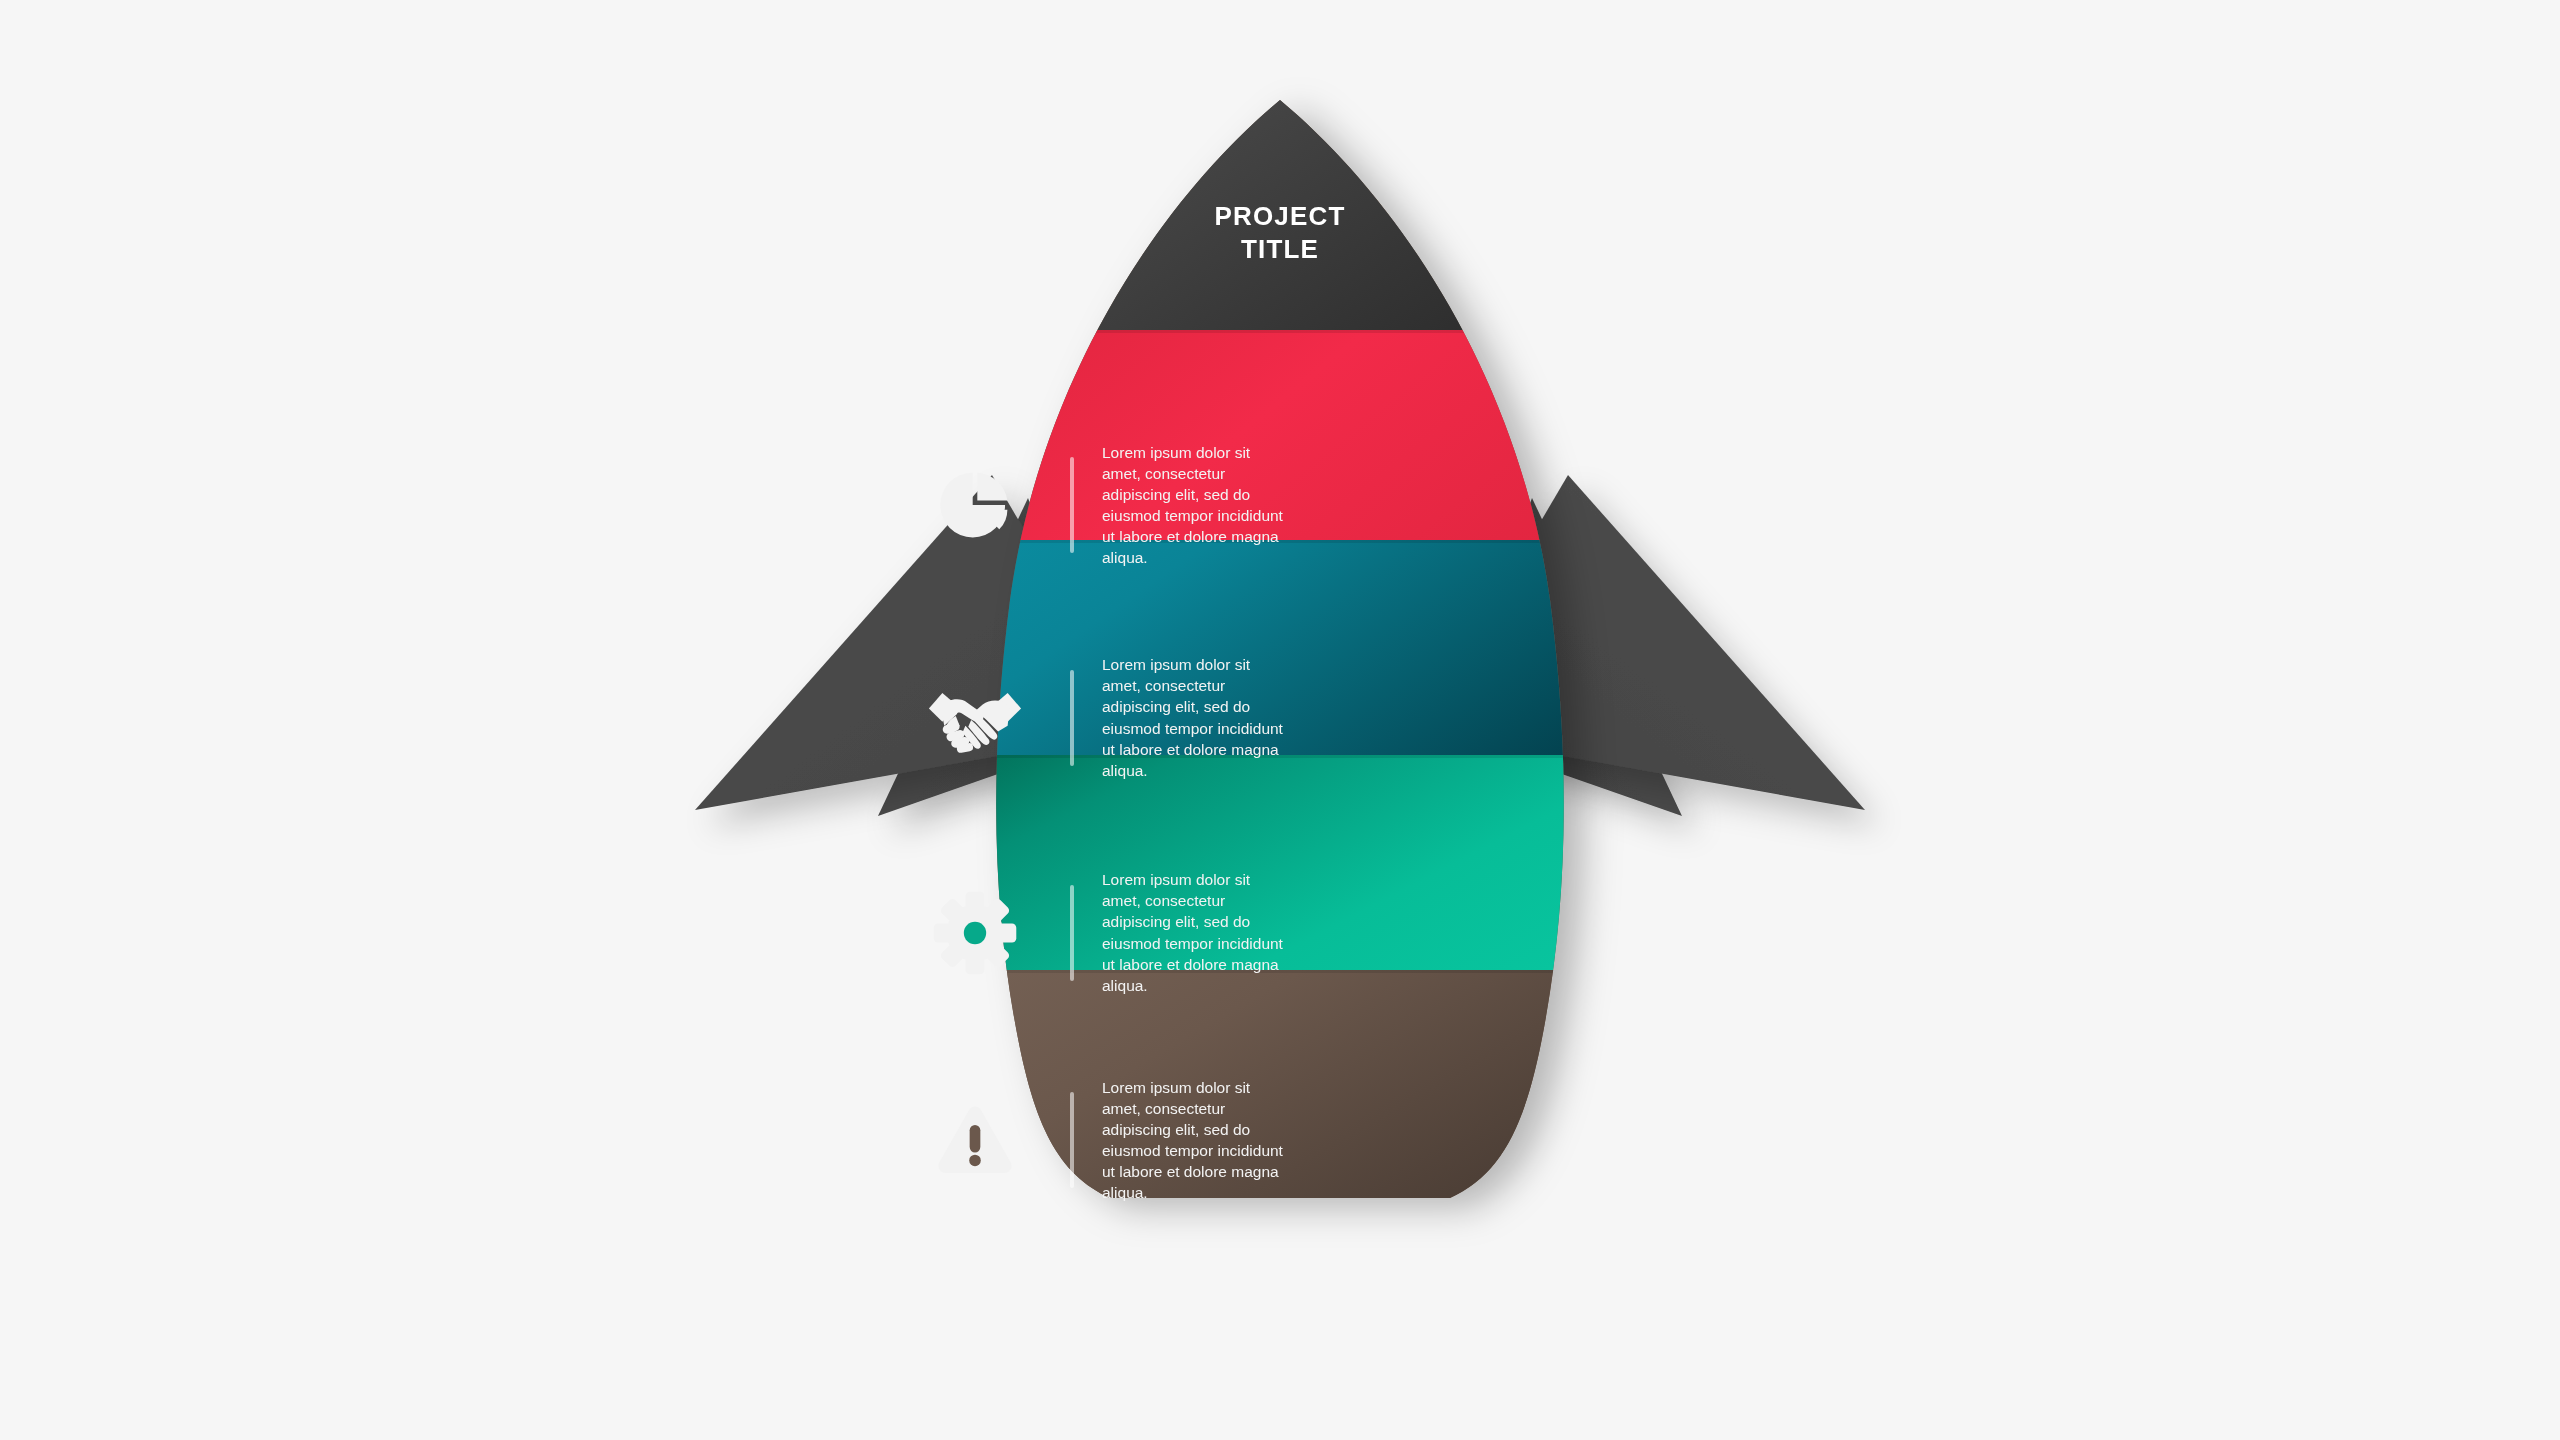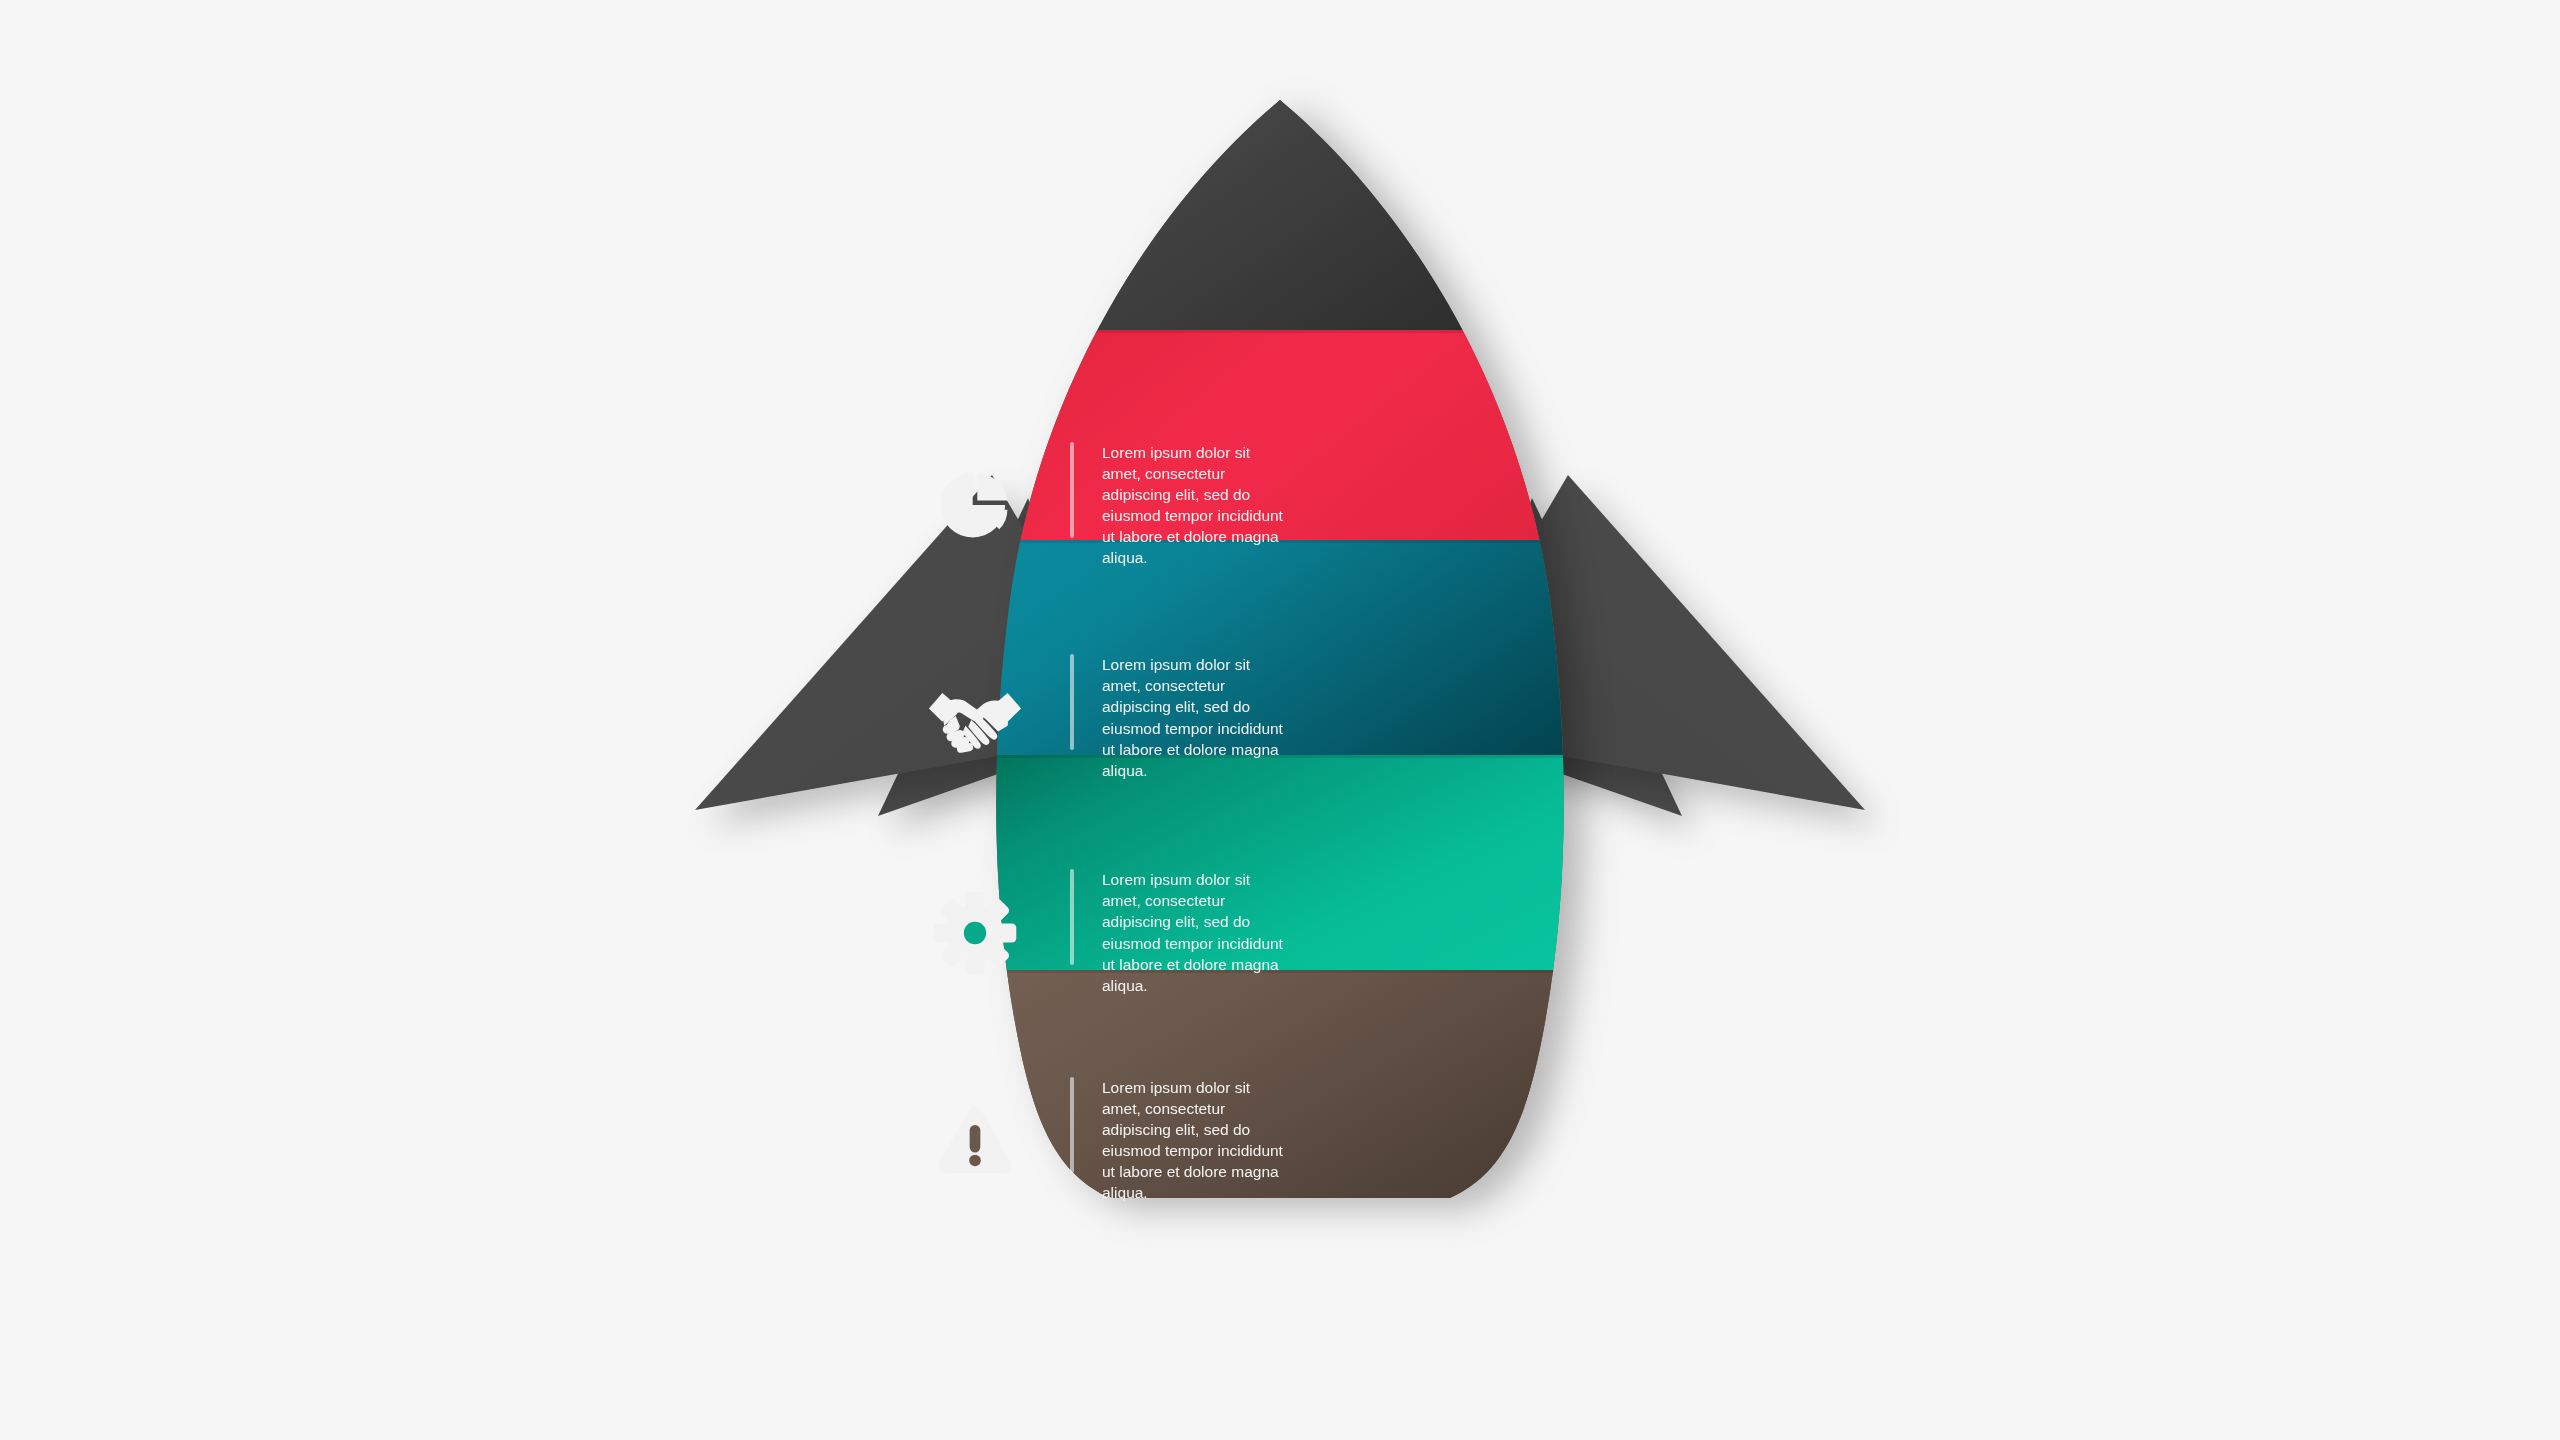--- a/index.html
+++ b/index.html
@@ -68,20 +68,21 @@
   
   .row {
     position: absolute;
     left: 0;
     width: 1040px;
     display: flex;
     align-items: center;
   }
   .row-inner {
     display: flex;
+    align-items: center;
     margin-left: 140px;
   }
   .icon-wrap {
     width: 150px;
     display: flex;
     align-items: center;
     justify-content: center;
   }
   .divider {
     width: 4px;
@@ -212,20 +213,24 @@
 
         <rect x="0" y="250" width="1040" height="3" fill="#000" opacity="0.10"></rect>
         <rect x="0" y="460" width="1040" height="3" fill="#000" opacity="0.10"></rect>
         <rect x="0" y="675" width="1040" height="3" fill="#000" opacity="0.10"></rect>
         <rect x="0" y="890" width="1040" height="3" fill="#000" opacity="0.10"></rect>
       </g>
     </svg>
 
     <div id="body-content">
 
+      <div id="project-title">
+        <div>PROJECT</div>
+        <div>TITLE</div>
+      </div>
 
       <div class="row" id="row-1">
         <div class="row-inner">
           <div class="icon-wrap">
             <svg class="icon-svg" width="74" height="74" viewBox="0 0 64 64">
               <path fill="#f2f2f2" d="M30 4 A28 28 0 1 0 58 32 L30 32 Z"></path>
               <path fill="#f2f2f2" d="M34 4 A28 28 0 0 1 60 28 L34 28 Z"></path>
               <path fill="#f2f2f2" d="M36 36 L60 36 A24 24 0 0 1 53 53 Z"></path>
             </svg>
           </div>

